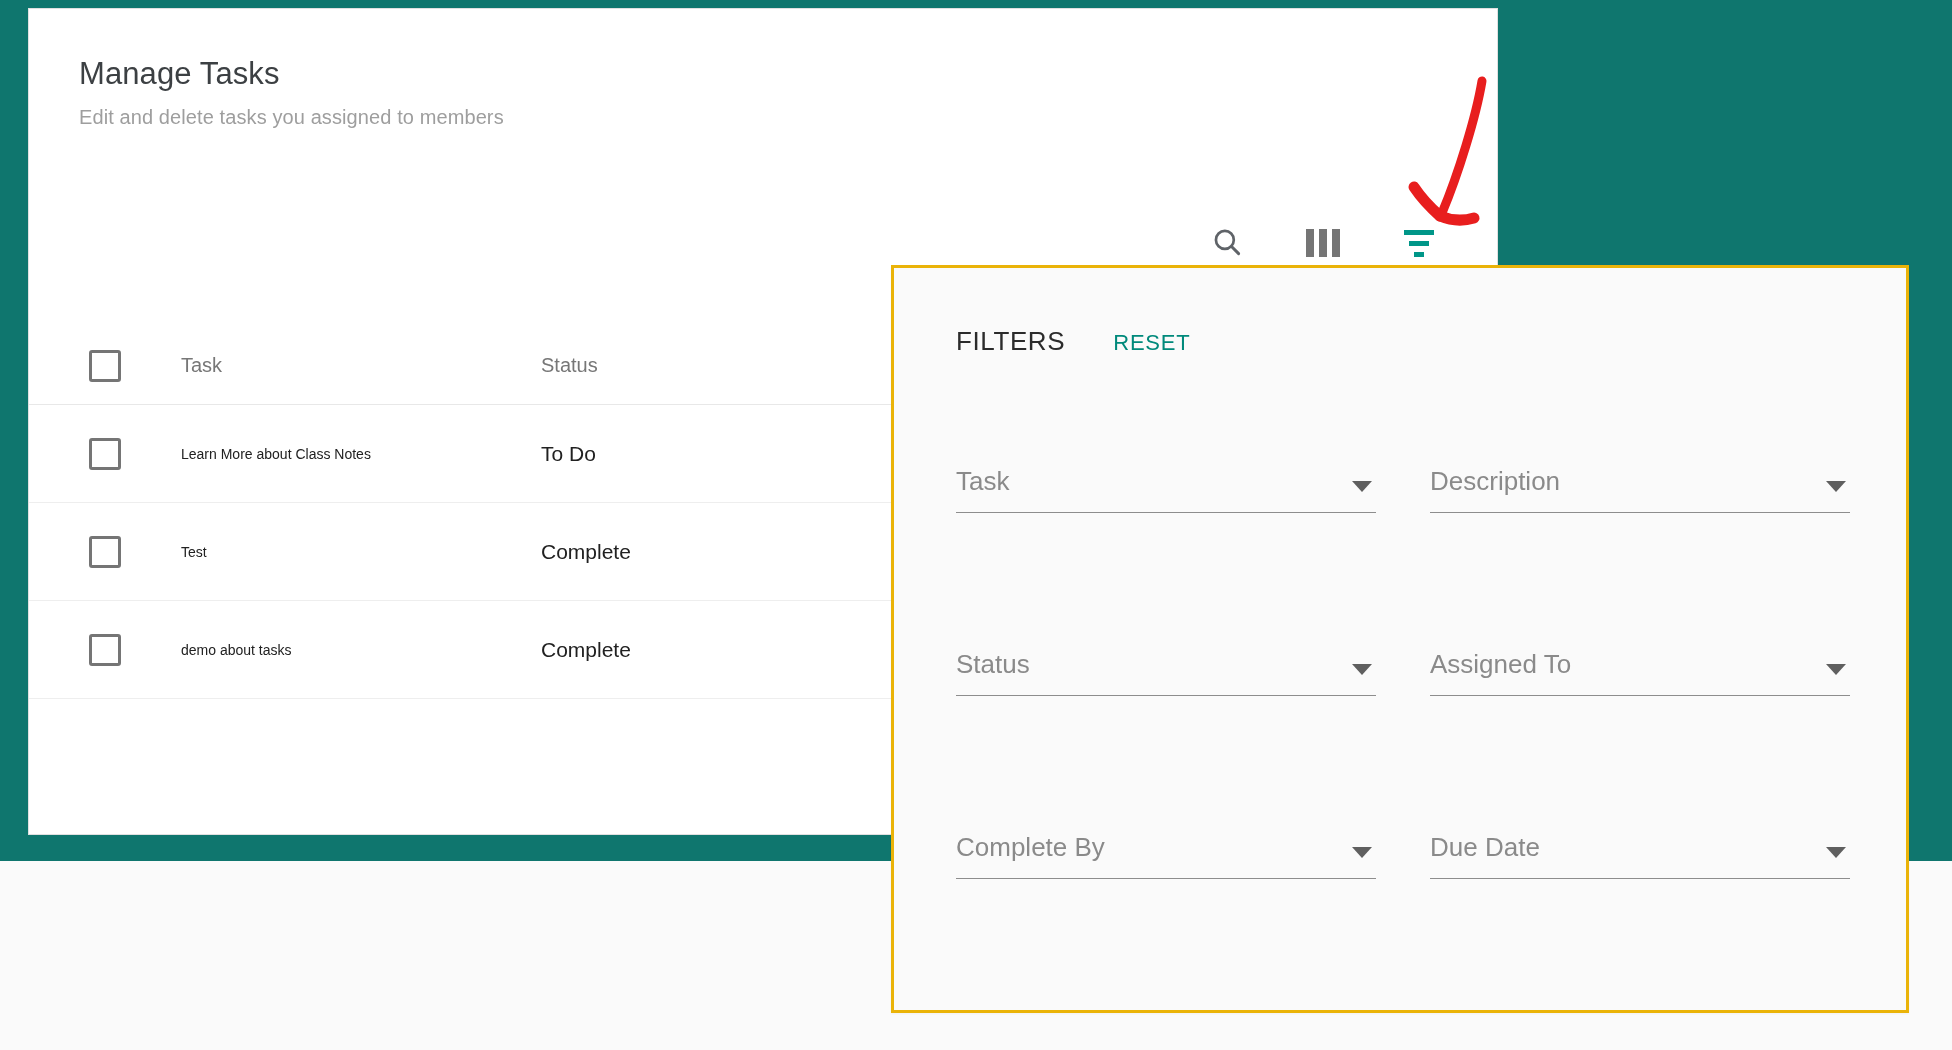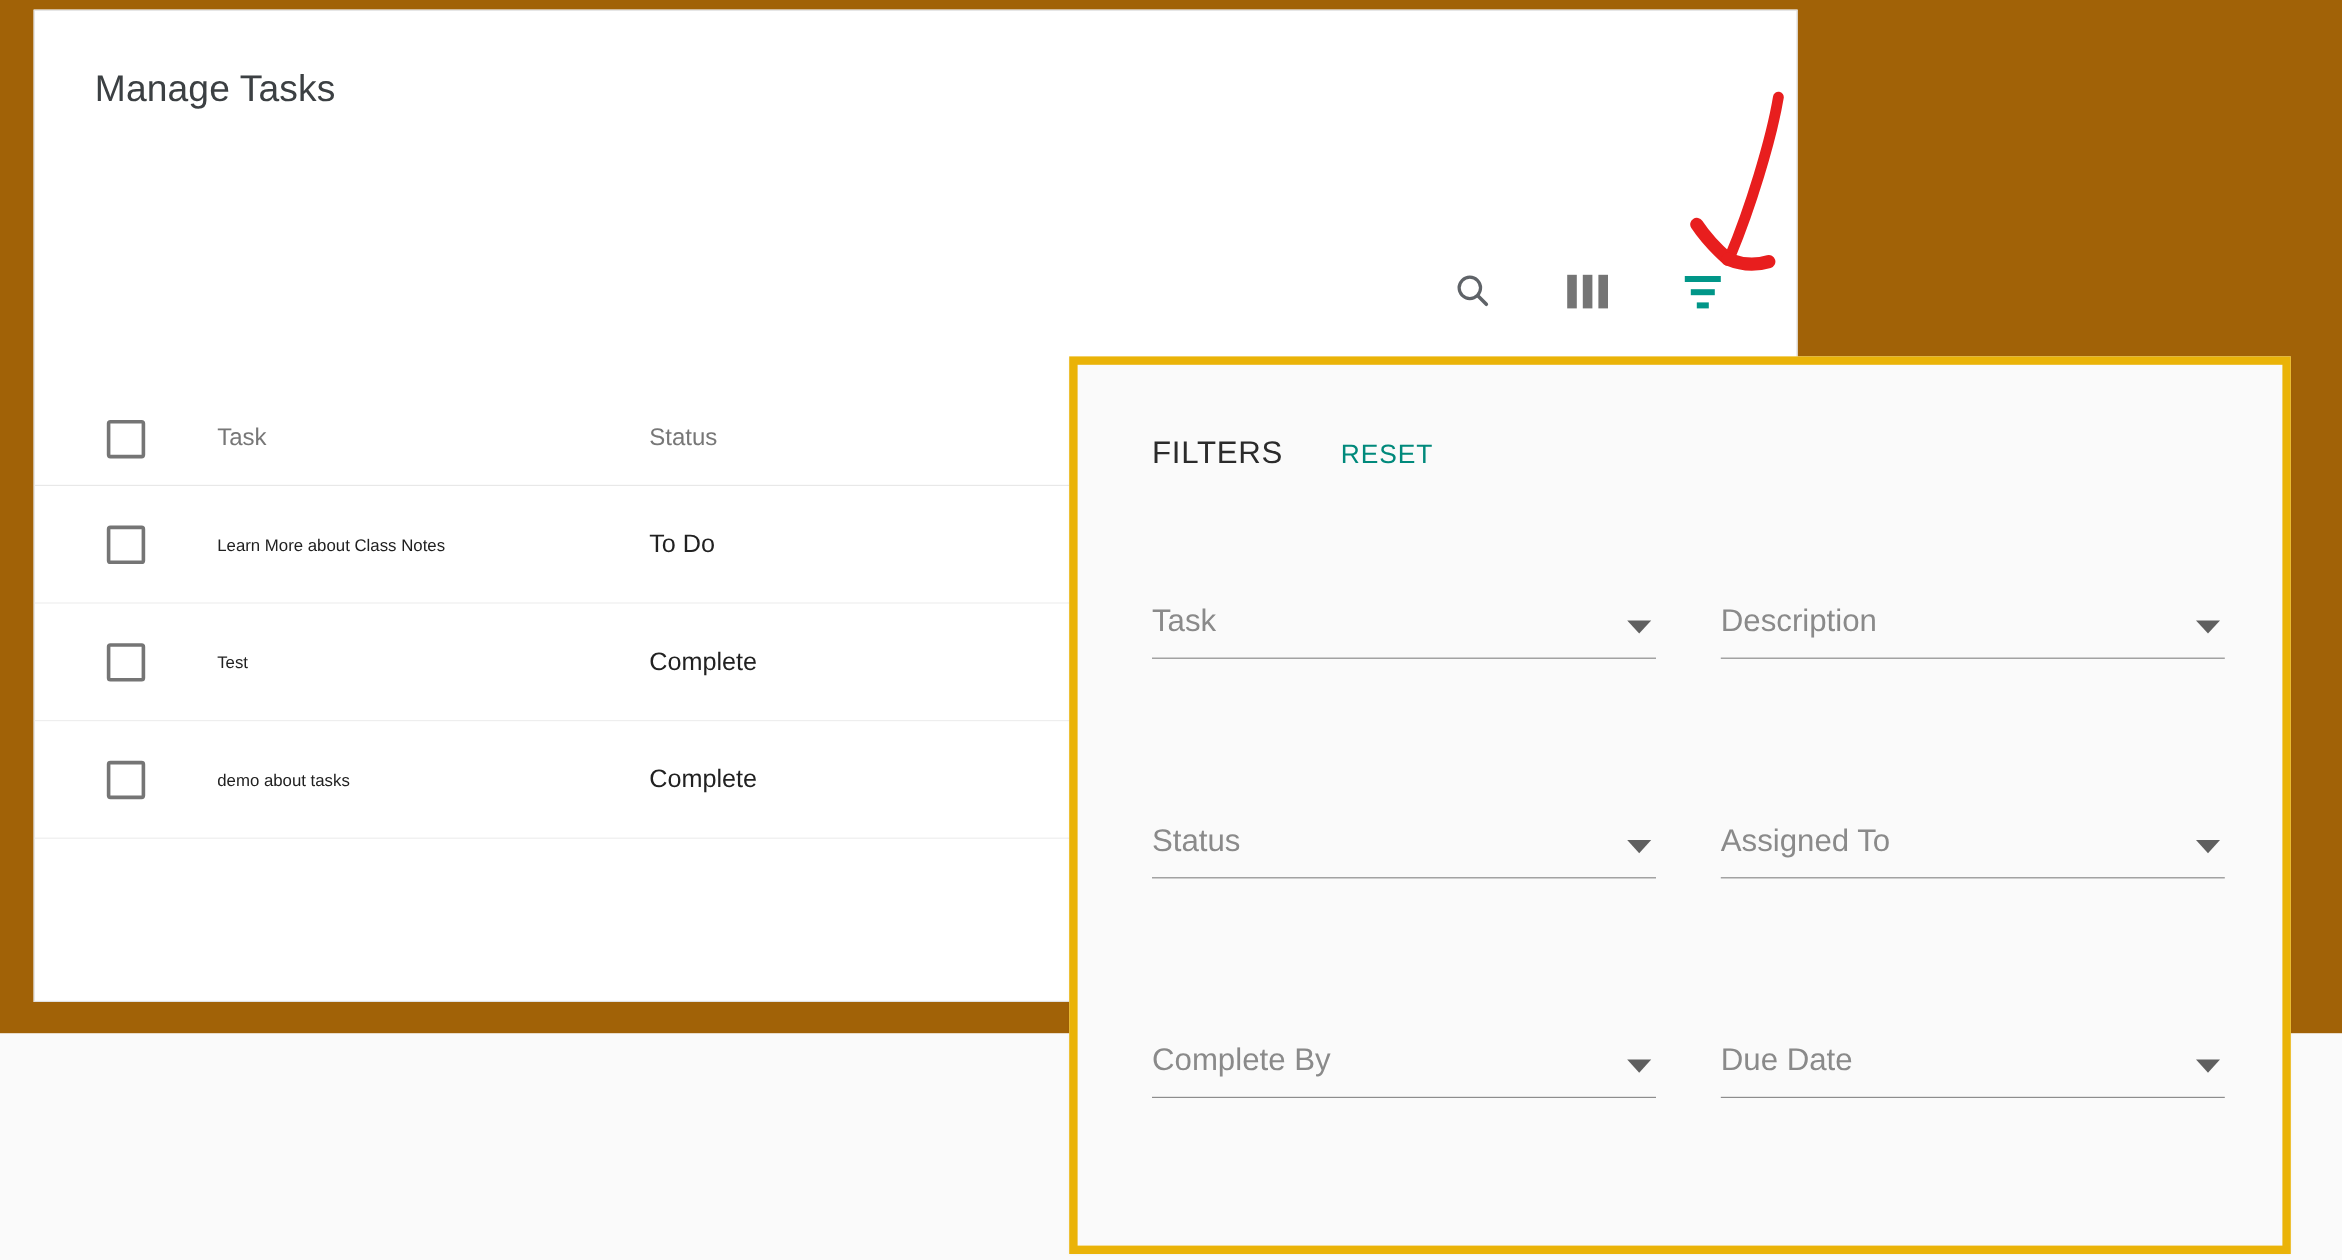--- a/index.html
+++ b/index.html
@@ -9,21 +9,21 @@
     width: 1952px;
     height: 1050px;
     overflow: hidden;
     font-family: "Liberation Sans", sans-serif;
   }
 
   #root {
     position: relative;
     width: 1952px;
     height: 861px;
-    background: #a16207;
+    background: #0f766e;
   }
 
   
   .card {
     position: absolute;
     left: 28px;
     top: 8px;
     width: 1470px;
     height: 827px;
     background: #ffffff;
@@ -169,24 +169,23 @@
   }
 
   
   .filters-panel {
     position: absolute;
     left: 891px;
     top: 265px;
     width: 1018px;
     height: 748px;
     background: #fafafa;
-    border: 7px solid #eab308;
+    border: 3px solid #eab308;
     box-sizing: border-box;
     box-shadow: 0 1px 2px rgba(0,0,0,0.04);
-    margin-top: 32px;
   }
 
   .panel-header {
     display: flex;
     align-items: baseline;
     padding: 58px 0 0 62px;
     gap: 48px;
   }
 
   .panel-title {
@@ -255,20 +254,21 @@
 </style>
 </head>
 <body>
 
 <div id="root">
 
   <div class="card">
 
     <div class="card-header">
       <div class="page-title">Manage Tasks</div>
+      <div class="page-subtitle">Edit and delete tasks you assigned to members</div>
     </div>
 
     <div class="toolbar">
 
       <button class="tool-btn">
         <span>
           <svg width="34" height="34" viewBox="0 0 24 24">
             <path fill="none" stroke="#5f6368" stroke-width="1.9" d="M10.5 4.2a6.3 6.3 0 1 0 0 12.6 6.3 6.3 0 0 0 0-12.6z"></path>
             <line x1="15.2" y1="15.2" x2="20.2" y2="20.2" stroke="#5f6368" stroke-width="2.1" stroke-linecap="round"></line>
           </svg>

